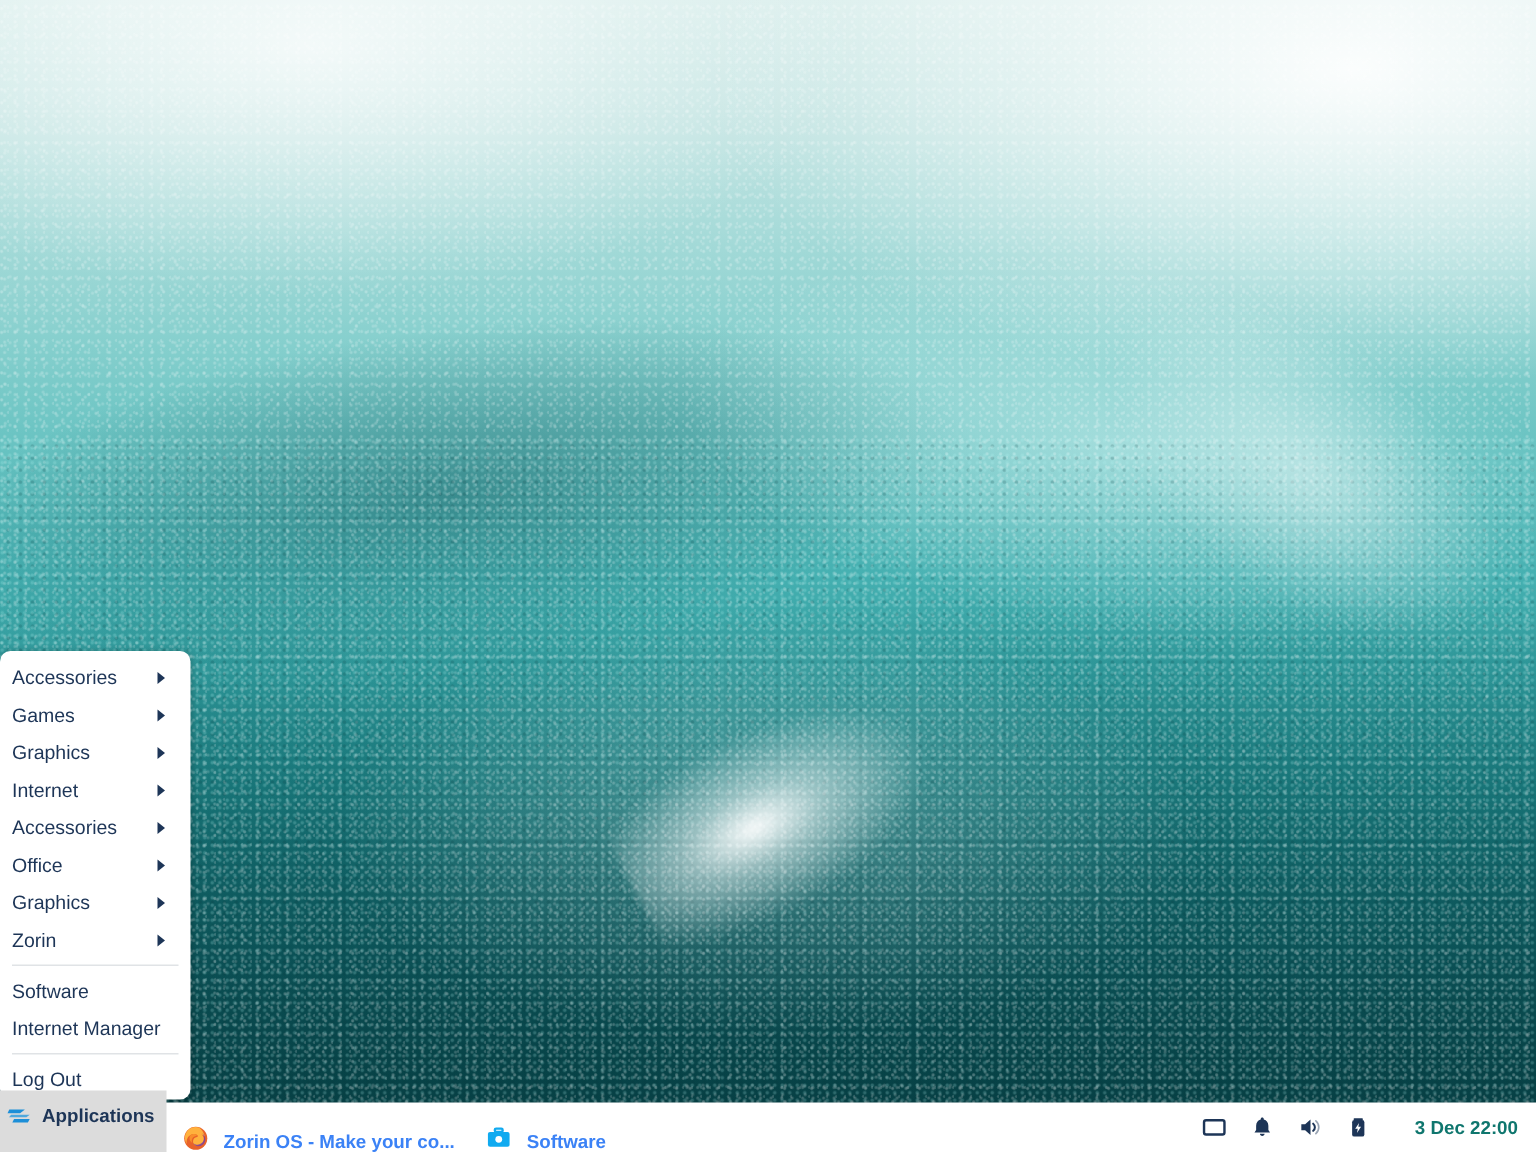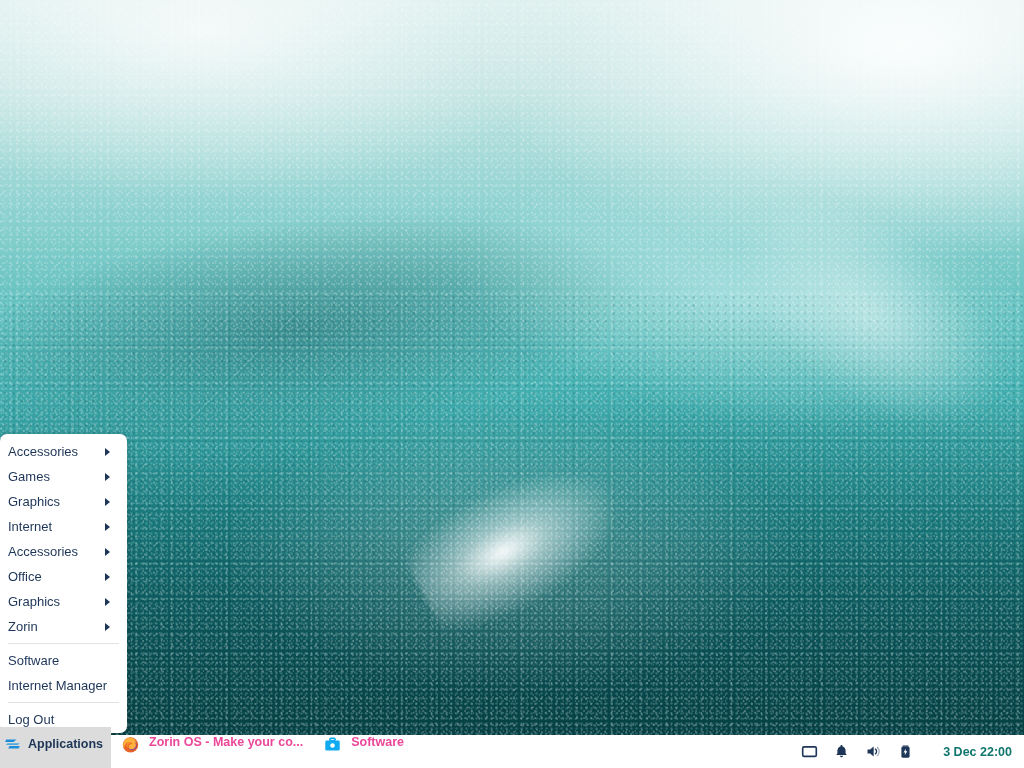--- a/index.html
+++ b/index.html
@@ -166,25 +166,25 @@
     padding: 0 8px 16px 3px;
     background: #dcdcdc;
     color: #1d3557;
     font-size: 12.5px;
     font-weight: bold;
     cursor: pointer;
   }
 
   .task-button {
     display: flex;
-    align-items: flex-start;
+    align-items: flex-end;
     gap: 9px;
     height: 33px;
     padding: 0 10px;
-    color: #ec4899;
+    color: #3b82f6;
     font-size: 12.5px;
     font-weight: bold;
     white-space: nowrap;
     cursor: pointer;
   }
 
   #panel-spacer { flex: 1 1 auto; }
 
   #tray {
     display: flex;

